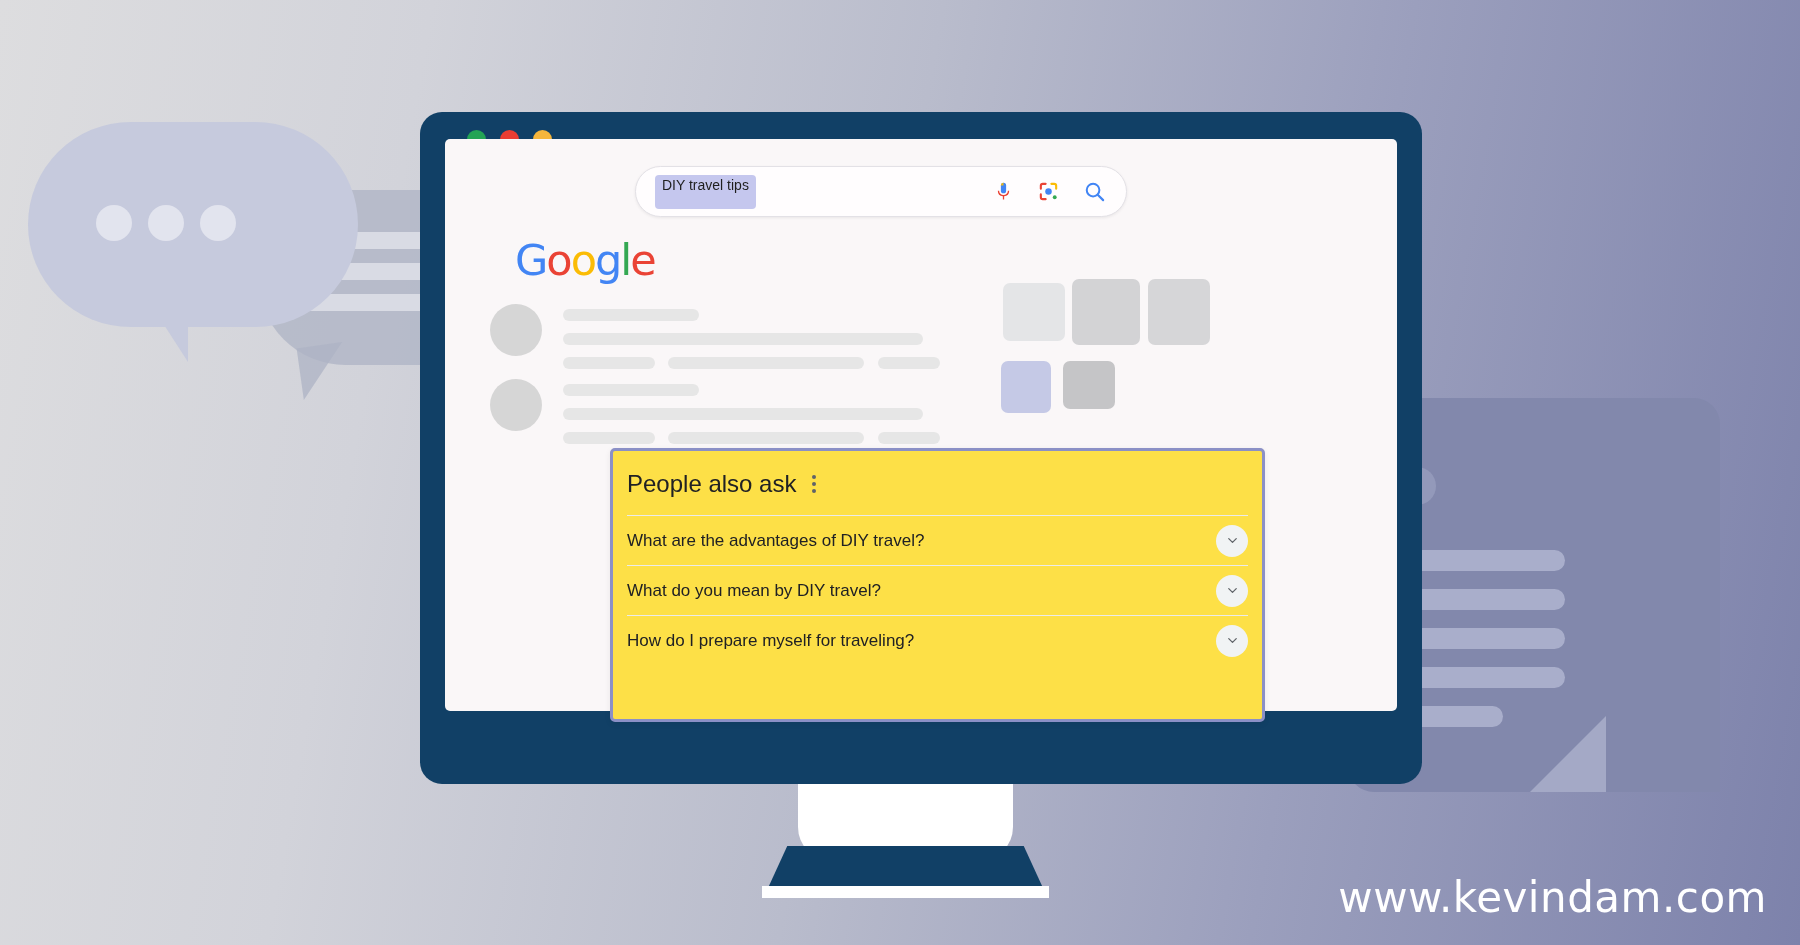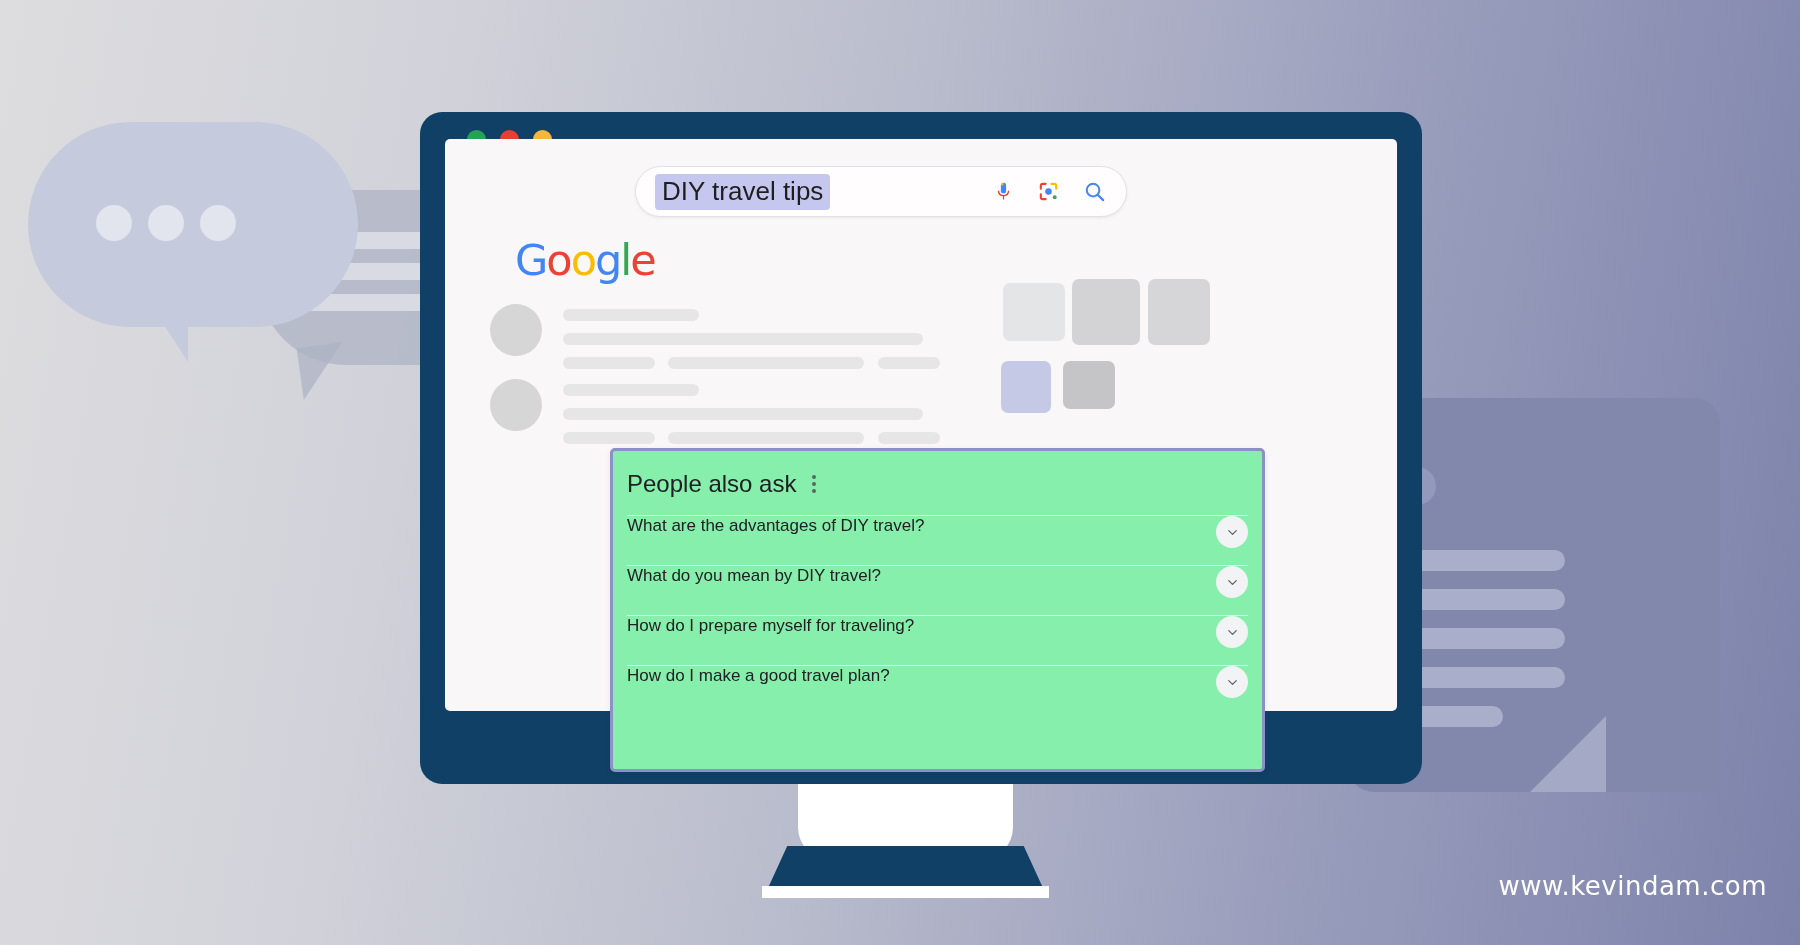--- a/index.html
+++ b/index.html
@@ -106,22 +106,22 @@
   .g-logo span { display:inline-block; }
   .gb { color:#4285f4; } .gr { color:#ea4335; }
   .gy { color:#fbbc05; } .gg { color:#34a853; }
 
   .searchbar {
     position:absolute; left:190px; top:27px; width:492px; height:51px;
     background:#fffdfe; border:1px solid #e3e1e6; border-radius:26px;
     display:flex; align-items:center; box-shadow:0 1px 3px rgba(32,33,36,.08);
   }
   .search-text {
-    margin-left:19px; font-size:26px; color:#1f1f1f;
-    background:#c5c7ee; border-radius:4px; padding:2px 7px 3px 7px;
+    margin-left:19px; font-size:14px; color:#1f1f1f;
+    background:#c5c7ee; border-radius:4px; padding:2px 7px 16px 7px;
     font-family:"Liberation Sans", sans-serif;
   }
   .search-icons {
     margin-left:auto; margin-right:20px; display:flex; align-items:center; gap:23px;
   }
   .search-icons svg { display:block; cursor:pointer; }
 
   .tabs {
     position:absolute; left:192px; top:92px; display:flex; gap:38px;
     align-items:flex-start;
@@ -136,38 +136,38 @@
   .skel-block { position:absolute; }
   .skel-avatar {
     width:52px; height:52px; border-radius:50%; background:#d6d6d6;
   }
   .skel-line { height:12px; background:#e6e6e6; border-radius:7px; }
 
   .thumb { position:absolute; border-radius:7px; }
 
   
   .paa-card {
-    position:absolute; left:610px; top:448px; width:655px; height:324px;
-    background:#86efac; border:3px solid #8b90c6; border-radius:5px;
+    position:absolute; left:610px; top:448px; width:655px; height:274px;
+    background:#fde047; border:3px solid #8b90c6; border-radius:5px;
     box-shadow:0 2px 6px rgba(0,0,0,.07);
   }
   .paa-head {
     display:flex; align-items:center; gap:13px;
     padding:19px 0 17px 14px;
   }
   .paa-title {
     font-size:24px; color:#202124; font-weight:400;
     font-family:"Liberation Sans", sans-serif;
   }
   .kebab { display:flex; flex-direction:column; gap:3px; cursor:pointer; padding:3px; }
   .kebab i { width:4px; height:4px; border-radius:50%; background:#5f6368; display:block; }
 
   .paa-item {
     margin:0 14px; border-top:1px solid #ebebeb;
-    display:flex; justify-content:space-between;
+    display:flex; align-items:center; justify-content:space-between;
     height:50px; cursor:pointer;
   }
   .paa-q {
     font-size:17px; color:#202124;
     font-family:"Liberation Sans", sans-serif;
   }
   .chev {
     width:32px; height:32px; border-radius:50%; background:#f1f3f4;
     display:flex; align-items:center; justify-content:center;
   }
@@ -178,22 +178,22 @@
     border-top:0; height:34px;
   }
   .paa-rule { flex:1; height:1px; background:#ebebeb; }
   .feedback {
     font-size:12px; color:#70757a; cursor:pointer;
     font-family:"Liberation Sans", sans-serif;
   }
 
   
   .watermark {
-    position:absolute; right:33px; bottom:44px;
-    font-size:26px; color:#ffffff; letter-spacing:.5px;
+    position:absolute; right:33px; bottom:23px;
+    font-size:42px; color:#ffffff; letter-spacing:.5px;
     font-family:"DejaVu Sans", sans-serif; font-weight:400;
   }
 </style>
 </head>
 <body>
 
 <div class="bg-layer">
 
   <div class="bubble-dark"></div>
   <div class="bubble-dark-tail"></div>
@@ -325,24 +325,16 @@
 
   <div class="paa-item">
     <span class="paa-q">How do I prepare myself for traveling?</span>
     <span class="chev">
       <svg width="15" height="15" viewBox="0 0 24 24">
           <path d="M6 9l6 6 6-6" stroke="#5f6368" stroke-width="2" fill="none" stroke-linecap="round" stroke-linejoin="round"></path>
         </svg>
     </span>
   </div>
 
-  <div class="paa-item">
-    <span class="paa-q">How do I make a good travel plan?</span>
-    <span class="chev">
-      <svg width="15" height="15" viewBox="0 0 24 24">
-          <path d="M6 9l6 6 6-6" stroke="#5f6368" stroke-width="2" fill="none" stroke-linecap="round" stroke-linejoin="round"></path>
-        </svg>
-    </span>
-  </div>
 
 </div>
 
 <div class="watermark">www.kevindam.com</div>
 
 </body></html>

